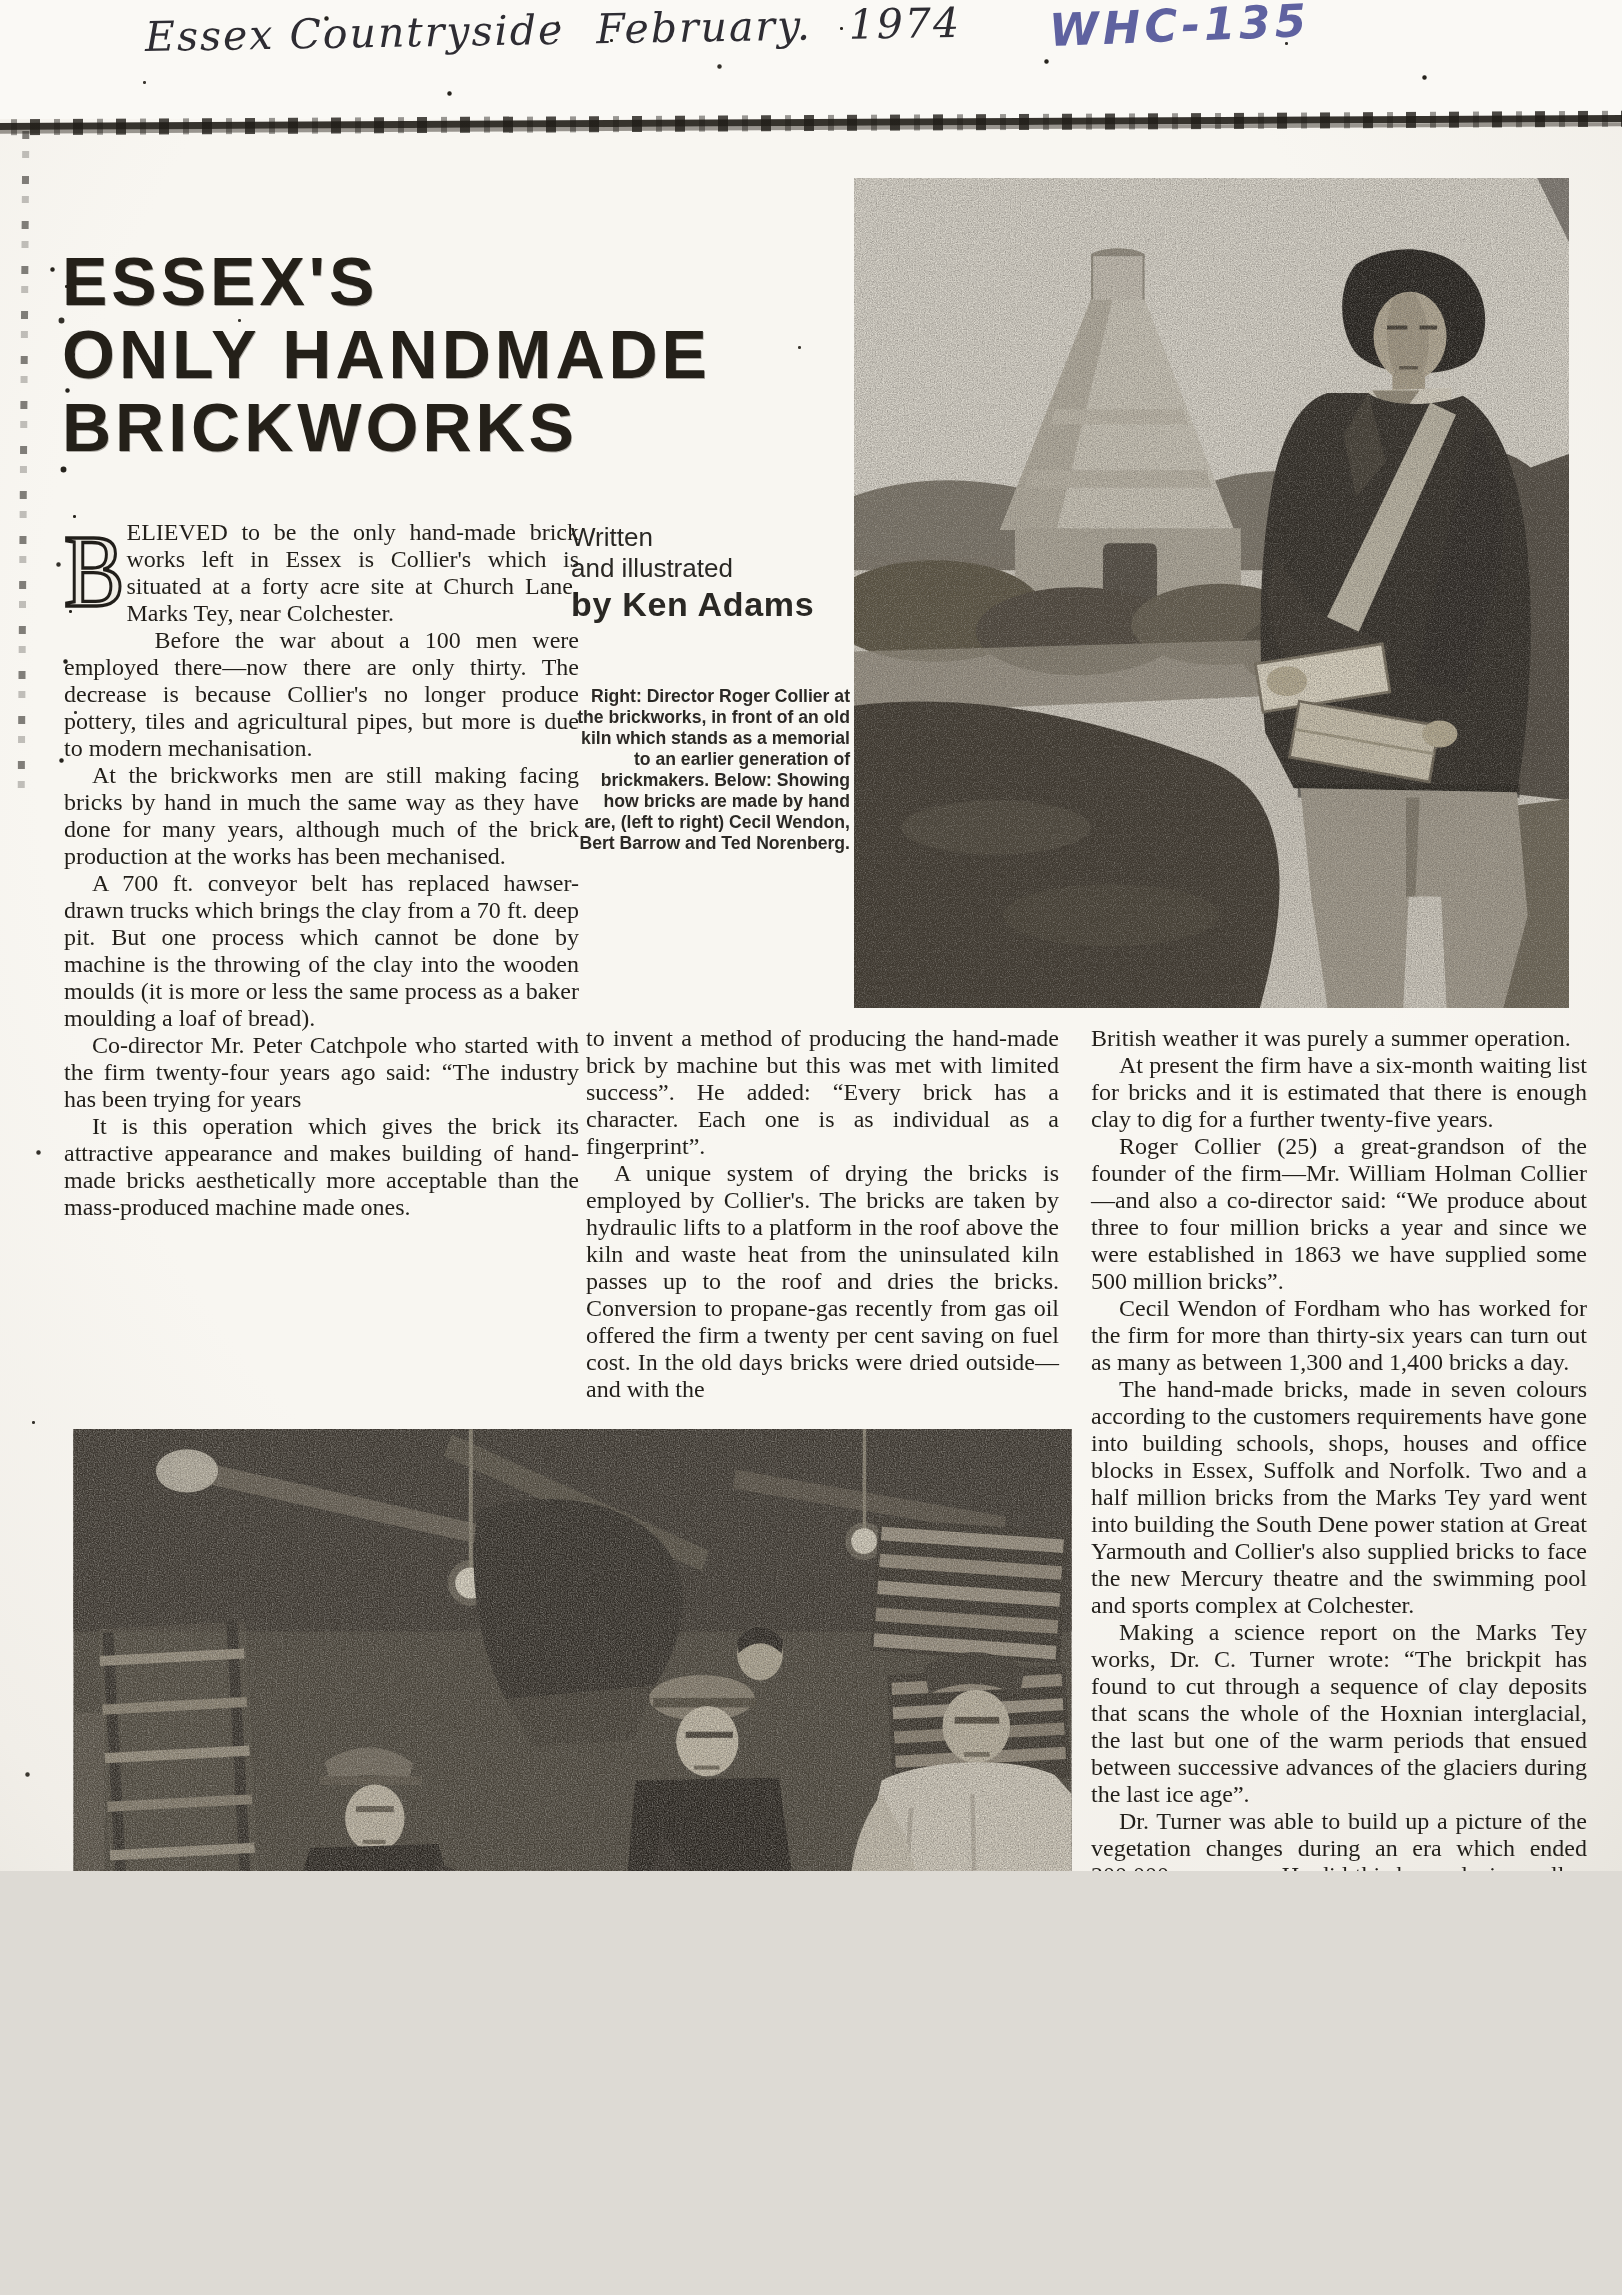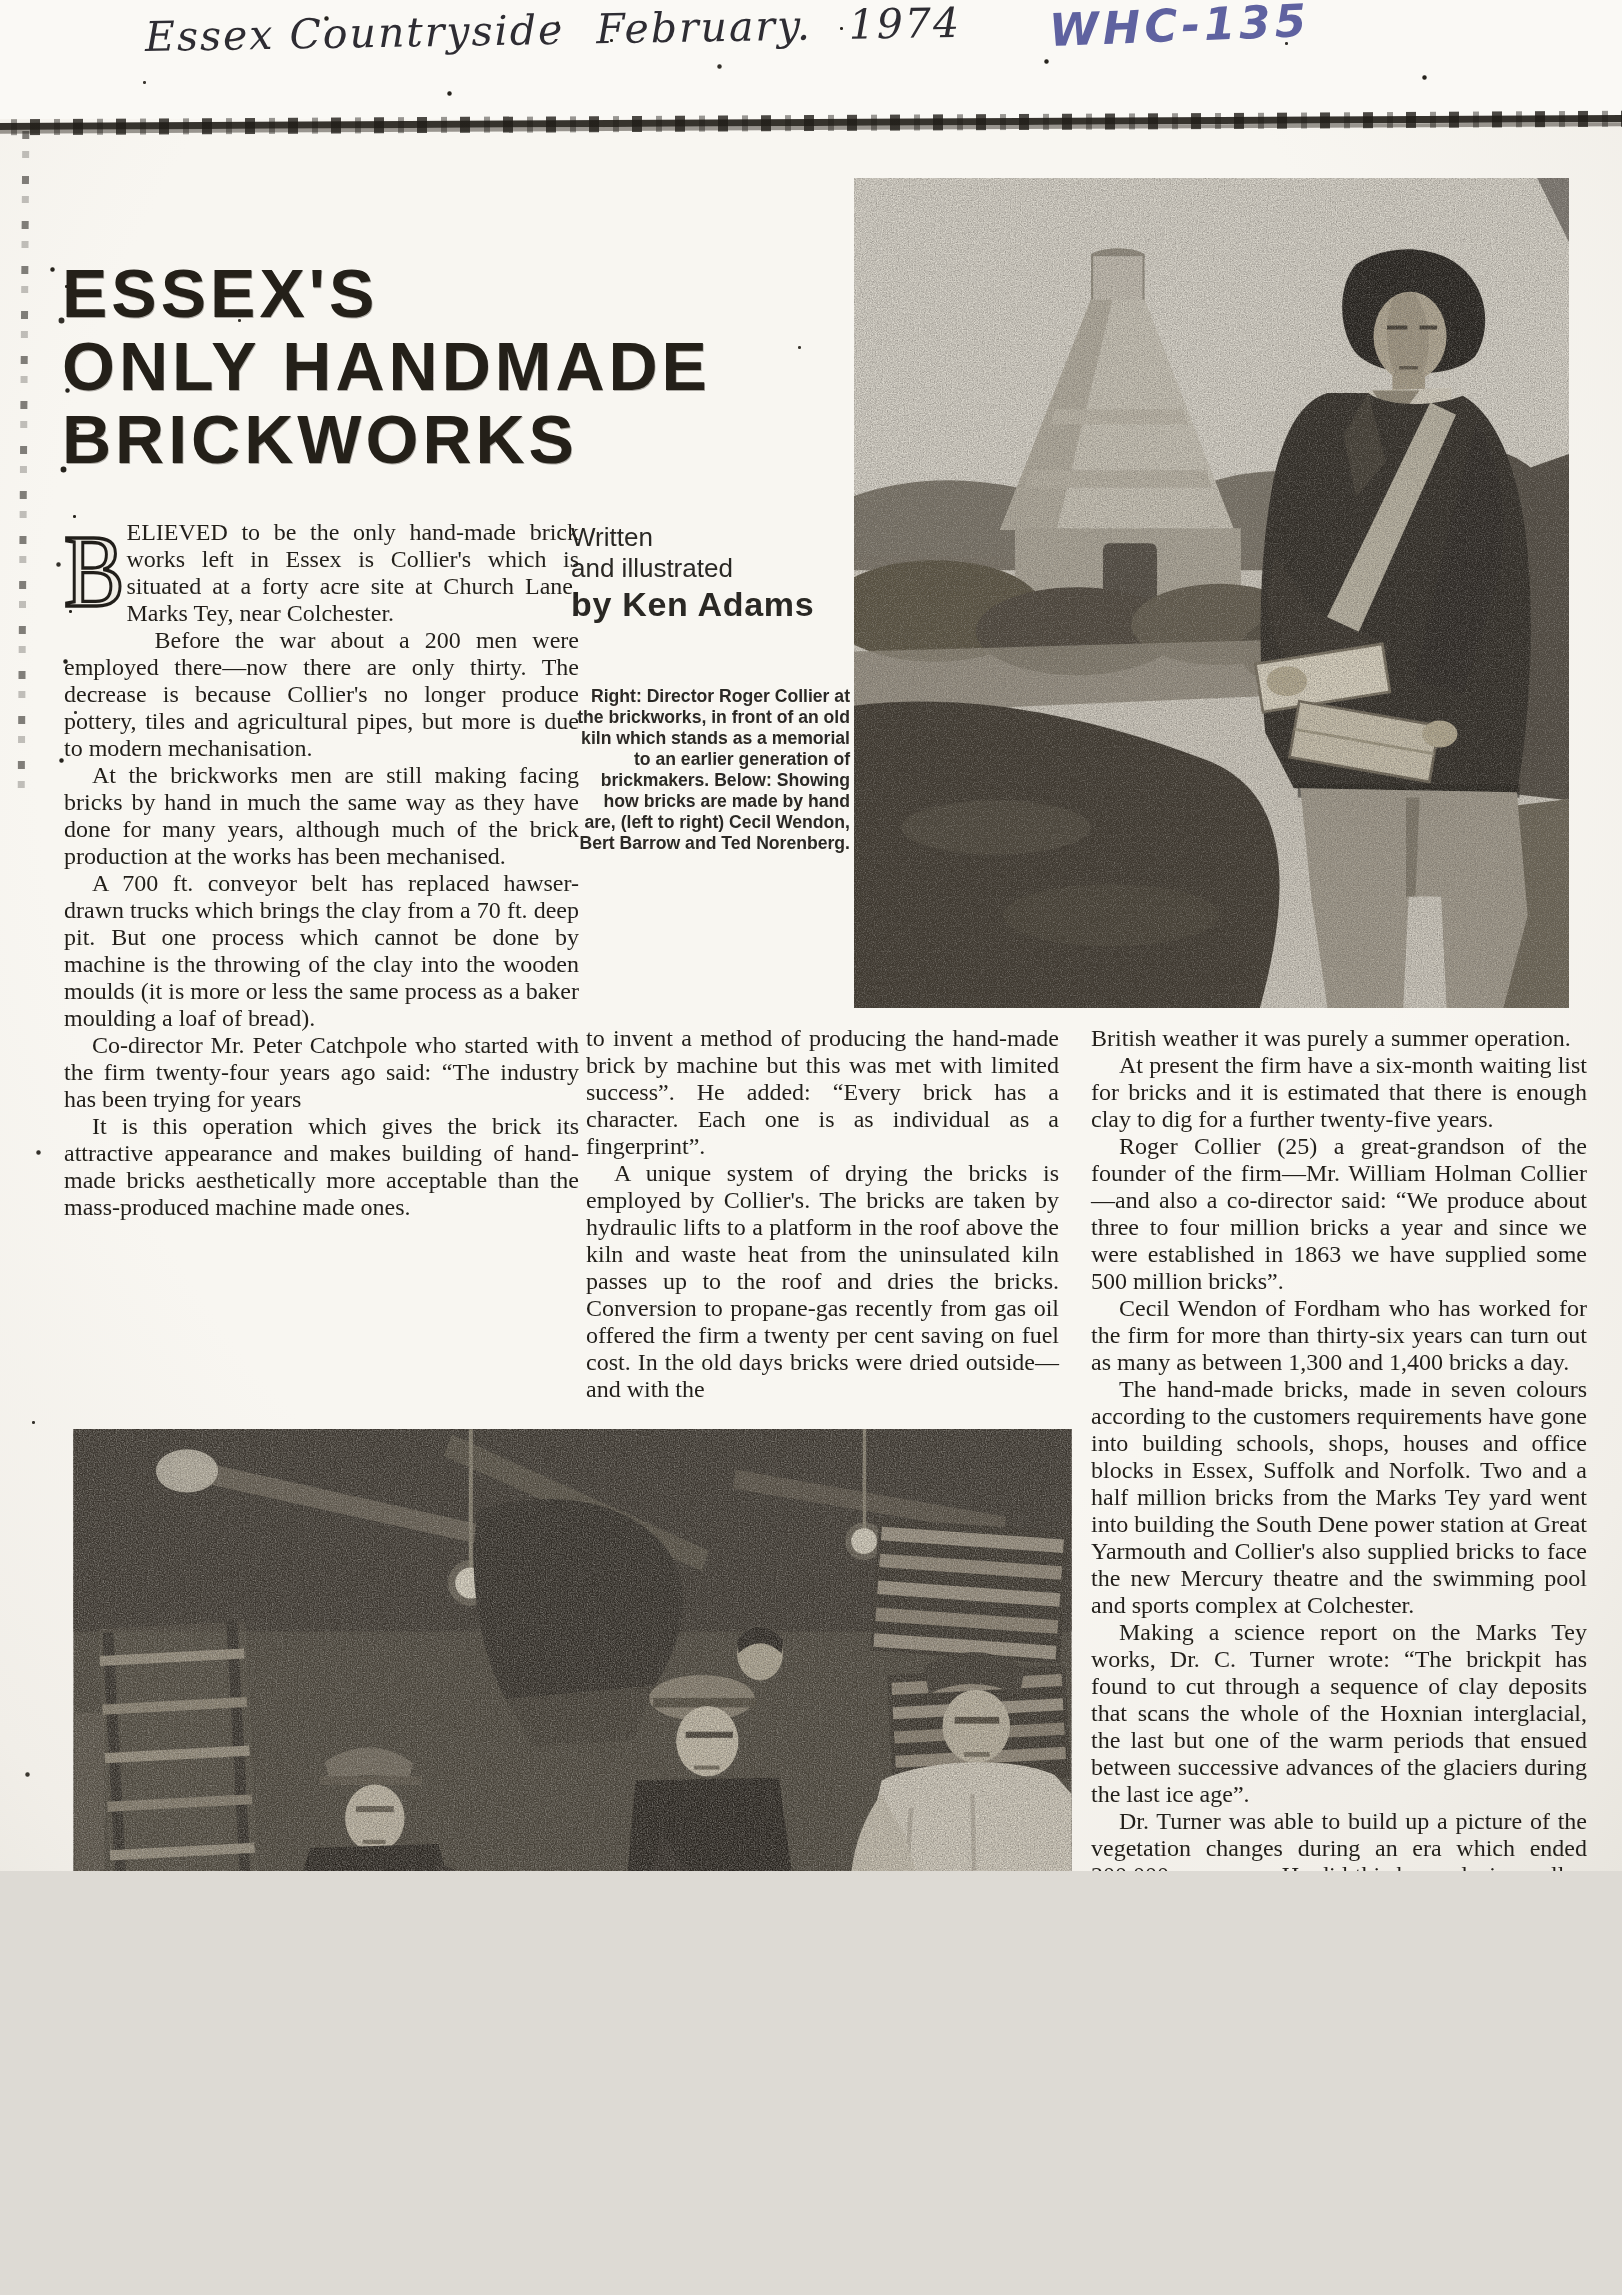--- a/index.html
+++ b/index.html
@@ -34,21 +34,21 @@
       840px 27px 0 0 #26231d, 1045px 60px 0 0.7px #26231d, 143px 81px 0 0 #3a362f, 448px 92px 0 0.7px #26231d,
       1285px 42px 0 0 #33302a, 1423px 76px 0 0.7px #26231d, 556px 21.6px 0 0 #26231d,
       51px 268px 0 0.7px #26231d, 65px 285px 0 0 #26231d, 60px 319px 0 1.4px #33302a, 72px 353px 0 0 #26231d,
       66px 389px 0 0.7px #26231d, 76px 427px 0 0 #33302a, 62px 468px 0 1.4px #26231d, 73px 515px 0 0 #26231d,
       57px 563px 0 0.7px #33302a, 69px 610px 0 0 #26231d, 64px 660px 0 0.7px #26231d, 74px 711px 0 0 #33302a,
       60px 759px 0 0.7px #26231d, 238px 319px 0 0 #3a362f, 798px 346px 0 0 #3a362f,
       37px 1151px 0 0.7px #33302a, 32px 1421px 0 0 #33302a, 26px 1773px 0 0.7px #3a362f,
       20px 2064px 0 0 #3a362f, 959px 2258px 0 0.7px #4a463e;}
 
   
-  #title{position:absolute;left:62px;top:257px;font:bold 68px/73px "Liberation Sans", sans-serif;
+  #title{position:absolute;left:62px;top:245px;font:bold 68px/73px "Liberation Sans", sans-serif;
          letter-spacing:4px;color:#242019;text-shadow:0.7px 0.7px 0 rgba(36,32,25,.35);}
 
   
   #byline{position:absolute;left:571px;top:522px;font-family:"Liberation Sans", sans-serif;color:#2a2824;}
   .byl-small{font-size:26px;line-height:31px;}
   .byl-big{font-size:34px;line-height:39px;font-weight:bold;letter-spacing:0.7px;margin-top:1.4px;}
 
   
   #caption{position:absolute;left:571px;top:686px;width:279px;text-align:right;
            font:bold 17.6px/21px "Liberation Sans", sans-serif;color:#2b2925;}
@@ -98,21 +98,21 @@
   <div id="byline">
     <div class="byl-small">Written</div>
     <div class="byl-small">and illustrated</div>
     <div class="byl-big">by Ken Adams</div>
   </div>
 
   <div id="caption">Right: Director Roger Collier at the brickworks, in front of an old kiln which stands as a memorial to an earlier generation of brickmakers. Below: Showing how bricks are made by hand are, (left to right) Cecil Wendon, Bert Barrow and Ted Norenberg.</div>
 
   <div class="col" id="col1">
     <p><span class="dropcap">B</span><span>ELIEVED to be the only hand-made brick works left in Essex is Collier's which is situated at a forty acre site at Church Lane, Marks Tey, near Colchester.</span></p>
-    <p class="ind">Before the war about a 200 men were employed there—now there are only thirty. The decrease is because Collier's no longer produce pottery, tiles and agricultural pipes, but more is due to modern mechanisation.</p>
+    <p class="ind">Before the war about a 100 men were employed there—now there are only thirty. The decrease is because Collier's no longer produce pottery, tiles and agricultural pipes, but more is due to modern mechanisation.</p>
     <p class="ind">At the brickworks men are still making facing bricks by hand in much the same way as they have done for many years, although much of the brick production at the works has been mechanised.</p>
     <p class="ind">A 700 ft. conveyor belt has replaced hawser-drawn trucks which brings the clay from a 70 ft. deep pit. But one process which cannot be done by machine is the throwing of the clay into the wooden moulds (it is more or less the same process as a baker moulding a loaf of bread).</p>
     <p class="ind">Co-director Mr. Peter Catchpole who started with the firm twenty-four years ago said: “The industry has been trying for years</p>
     <p class="ind">It is this operation which gives the brick its attractive appearance and makes building of hand-made bricks aesthetically more acceptable than the mass-produced machine made ones.</p>
   </div>
 
   <div class="col" id="col2">
     <p>to invent a method of producing the hand-made brick by machine but this was met with limited success”. He added: “Every brick has a character. Each one is as individual as a fingerprint”.</p>
     <p class="ind">A unique system of drying the bricks is employed by Collier's. The bricks are taken by hydraulic lifts to a platform in the roof above the kiln and waste heat from the uninsulated kiln passes up to the roof and dries the bricks. Conversion to propane-gas recently from gas oil offered the firm a twenty per cent saving on fuel cost. In the old days bricks were dried outside—and with the</p>
   </div>

